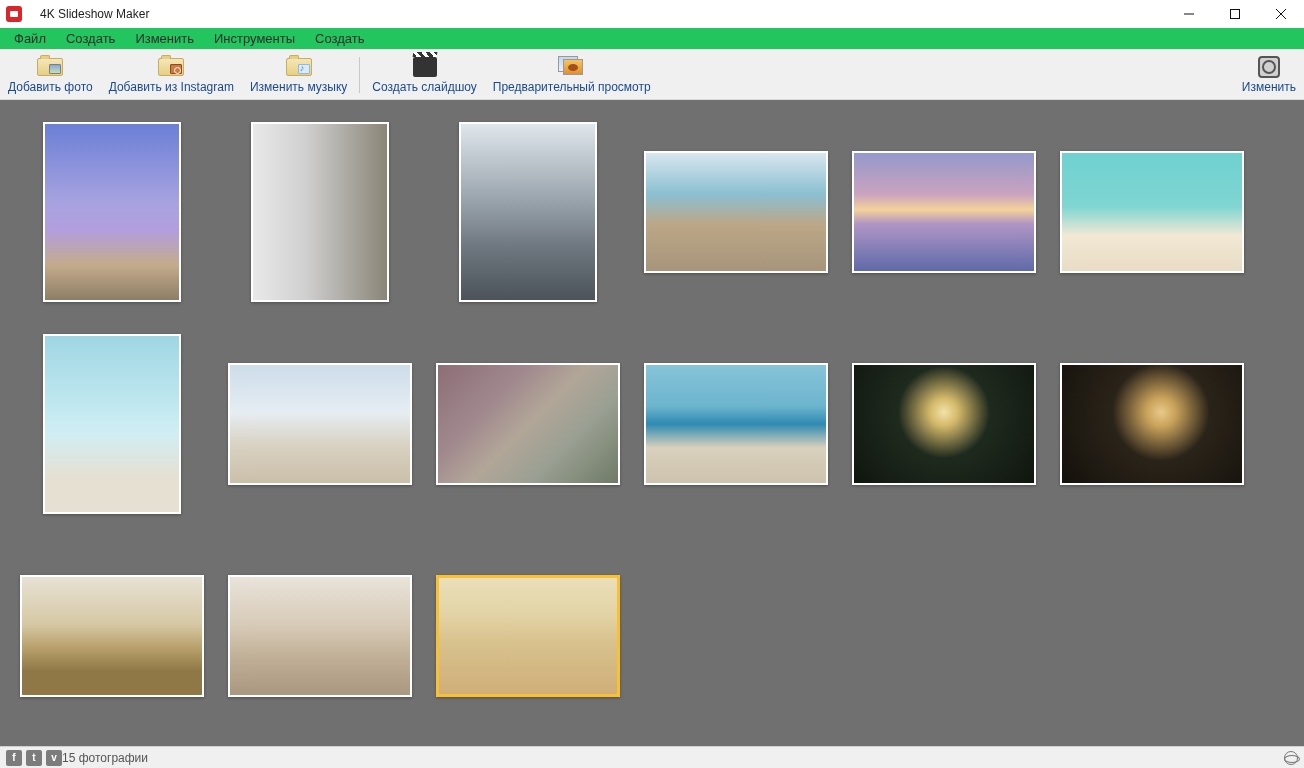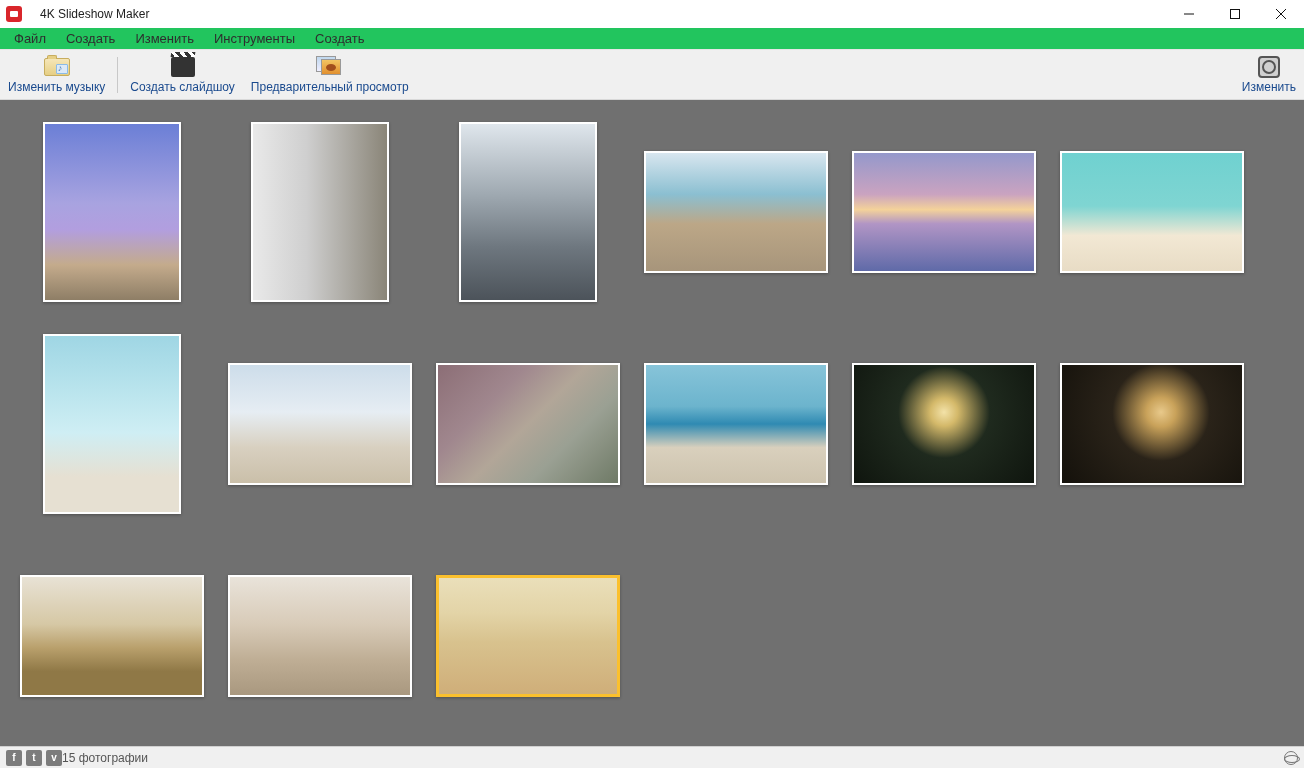--- a/index.html
+++ b/index.html
@@ -189,20 +189,38 @@
   <div class="menu-item">Изменить</div>
   <div class="menu-item">Инструменты</div>
   <div class="menu-item">Создать</div>
 </div>
 
 <div class="toolbar">
   <div class="tbtn">
     <div class="ticon">
         <div class="folder-icon">
           <div class="folder-tab"></div>
+          <div class="thumb-overlay thumb-photo"></div>
+        </div>
+      </div>
+    <span>Добавить фото</span>
+  </div>
+  <div class="tbtn">
+    <div class="ticon">
+        <div class="folder-icon">
+          <div class="folder-tab"></div>
+          <div class="thumb-overlay thumb-ig"></div>
+        </div>
+      </div>
+    <span>Добавить из Instagram</span>
+  </div>
+  <div class="tbtn">
+    <div class="ticon">
+        <div class="folder-icon">
+          <div class="folder-tab"></div>
           <div class="thumb-overlay thumb-note"></div>
         </div>
       </div>
     <span>Изменить музыку</span>
   </div>
   <div class="sep"></div>
   <div class="tbtn">
     <div class="ticon">
         <div class="clap-icon"></div>
       </div>

